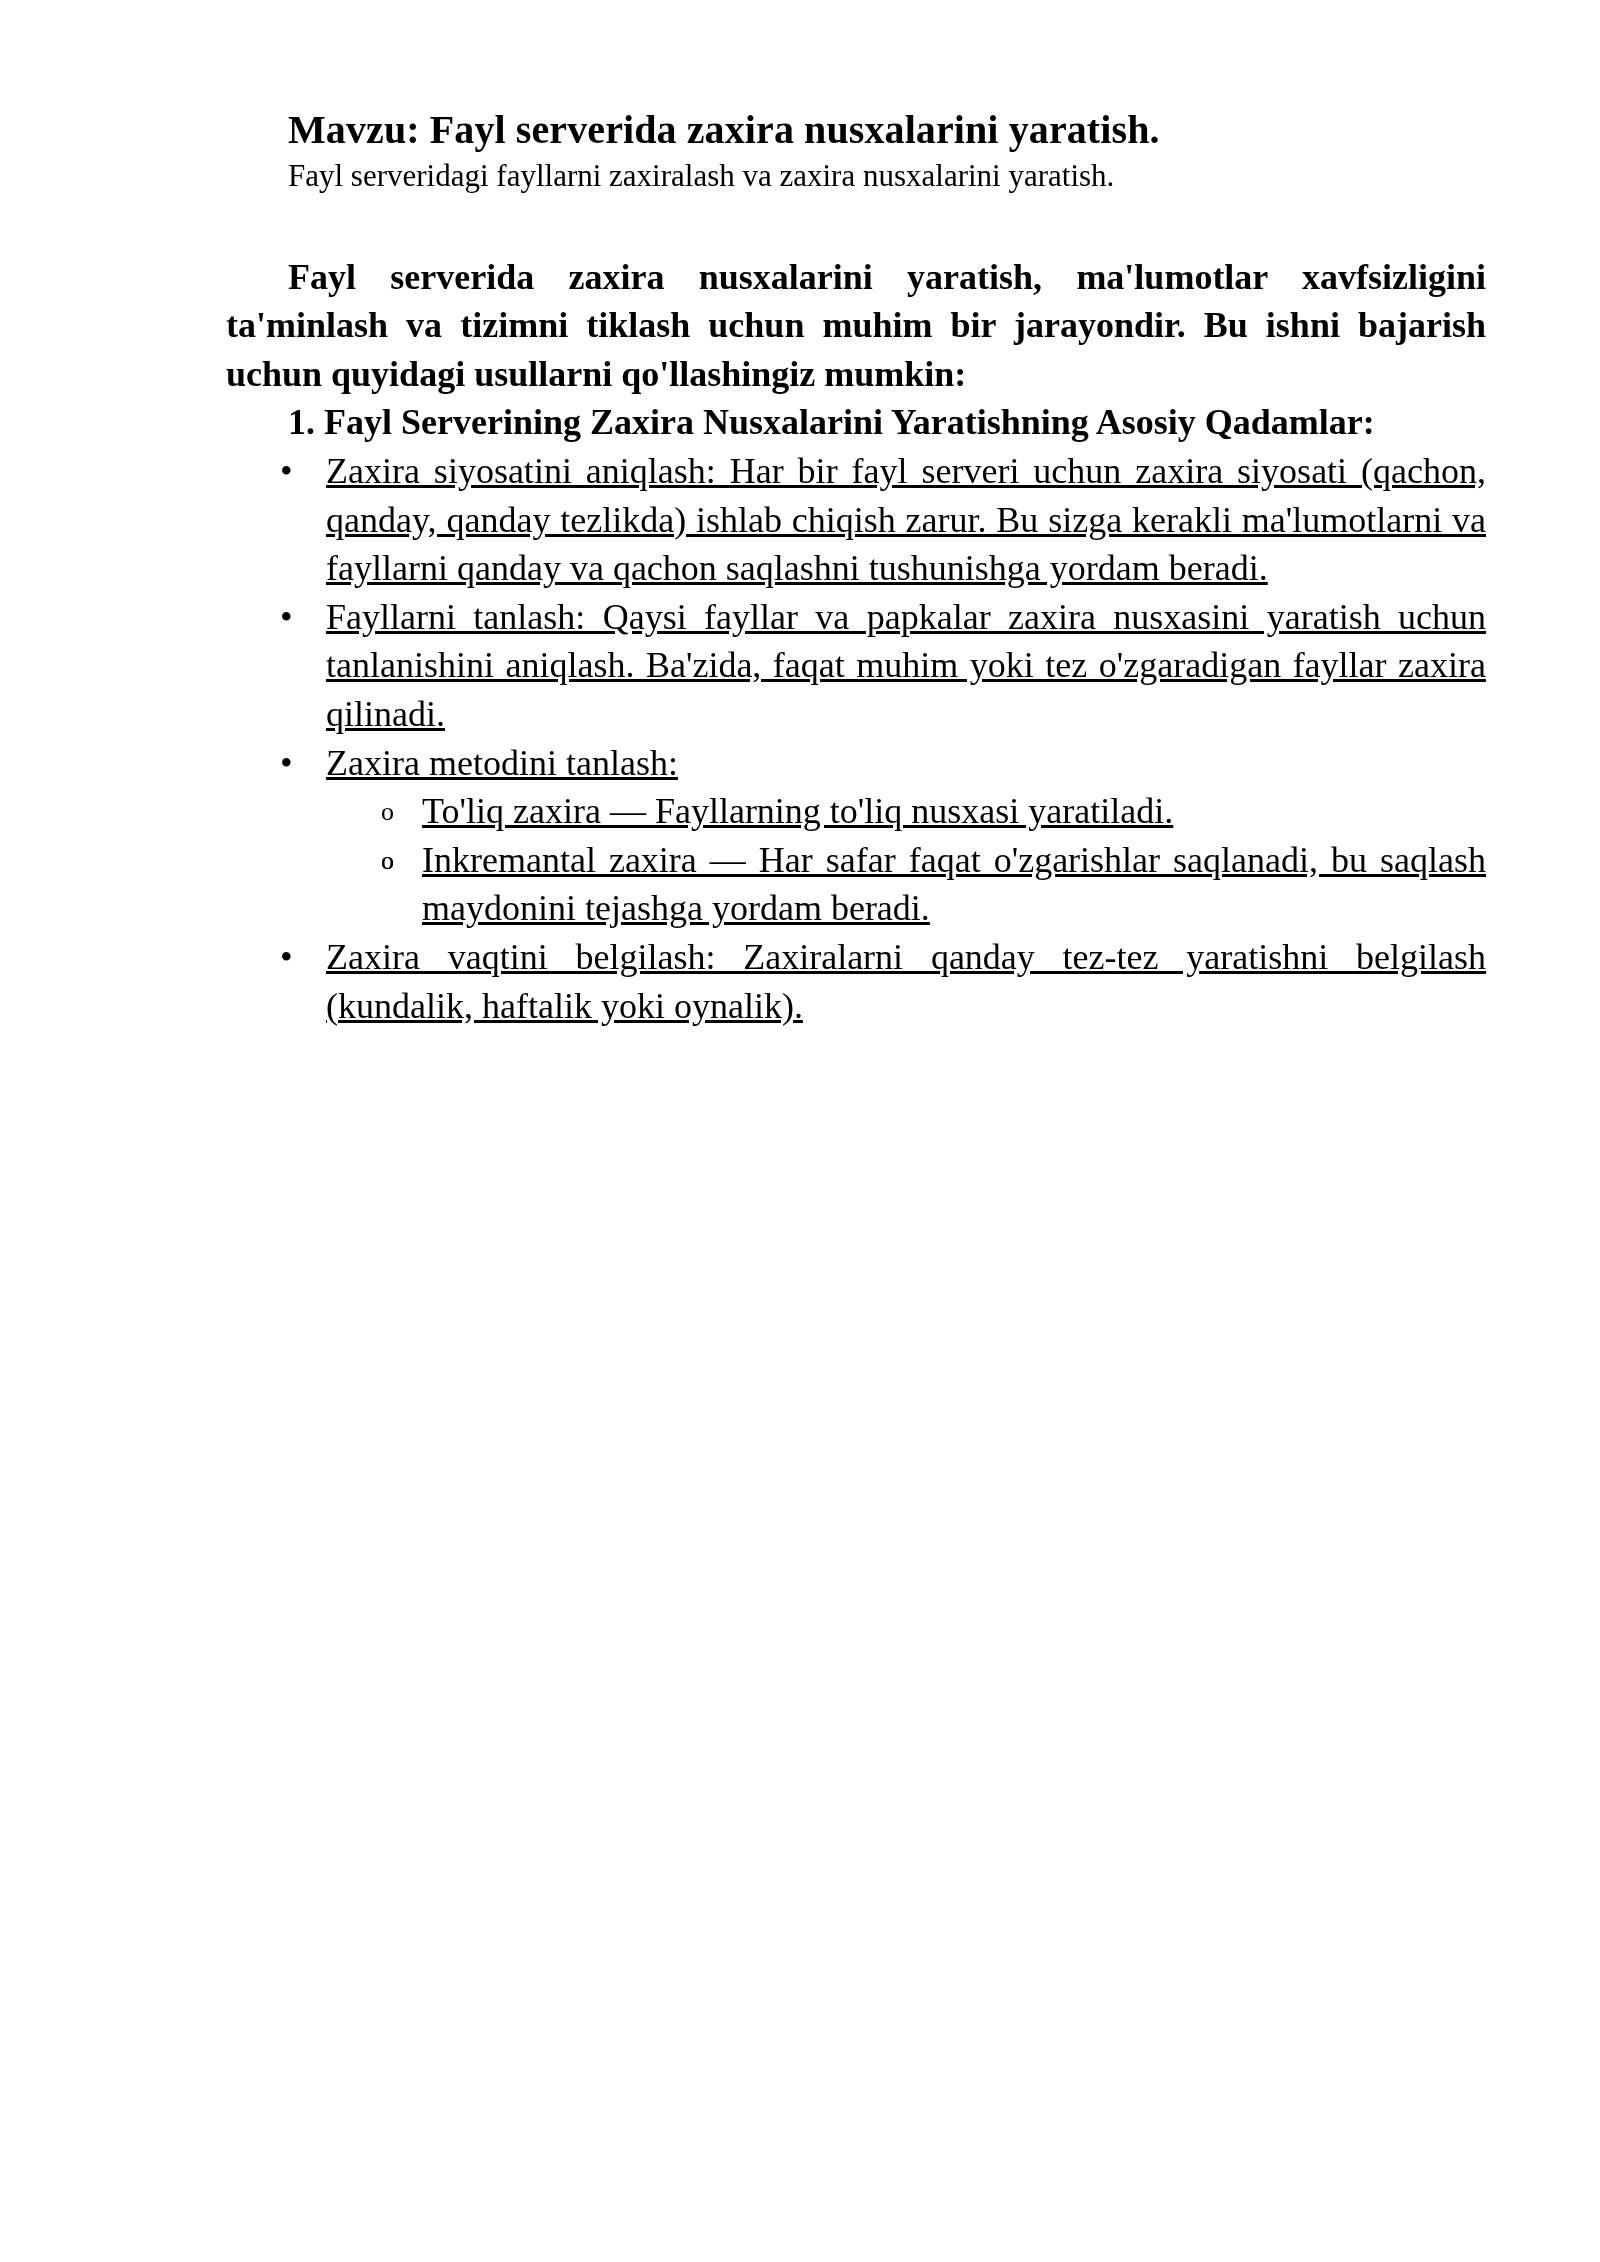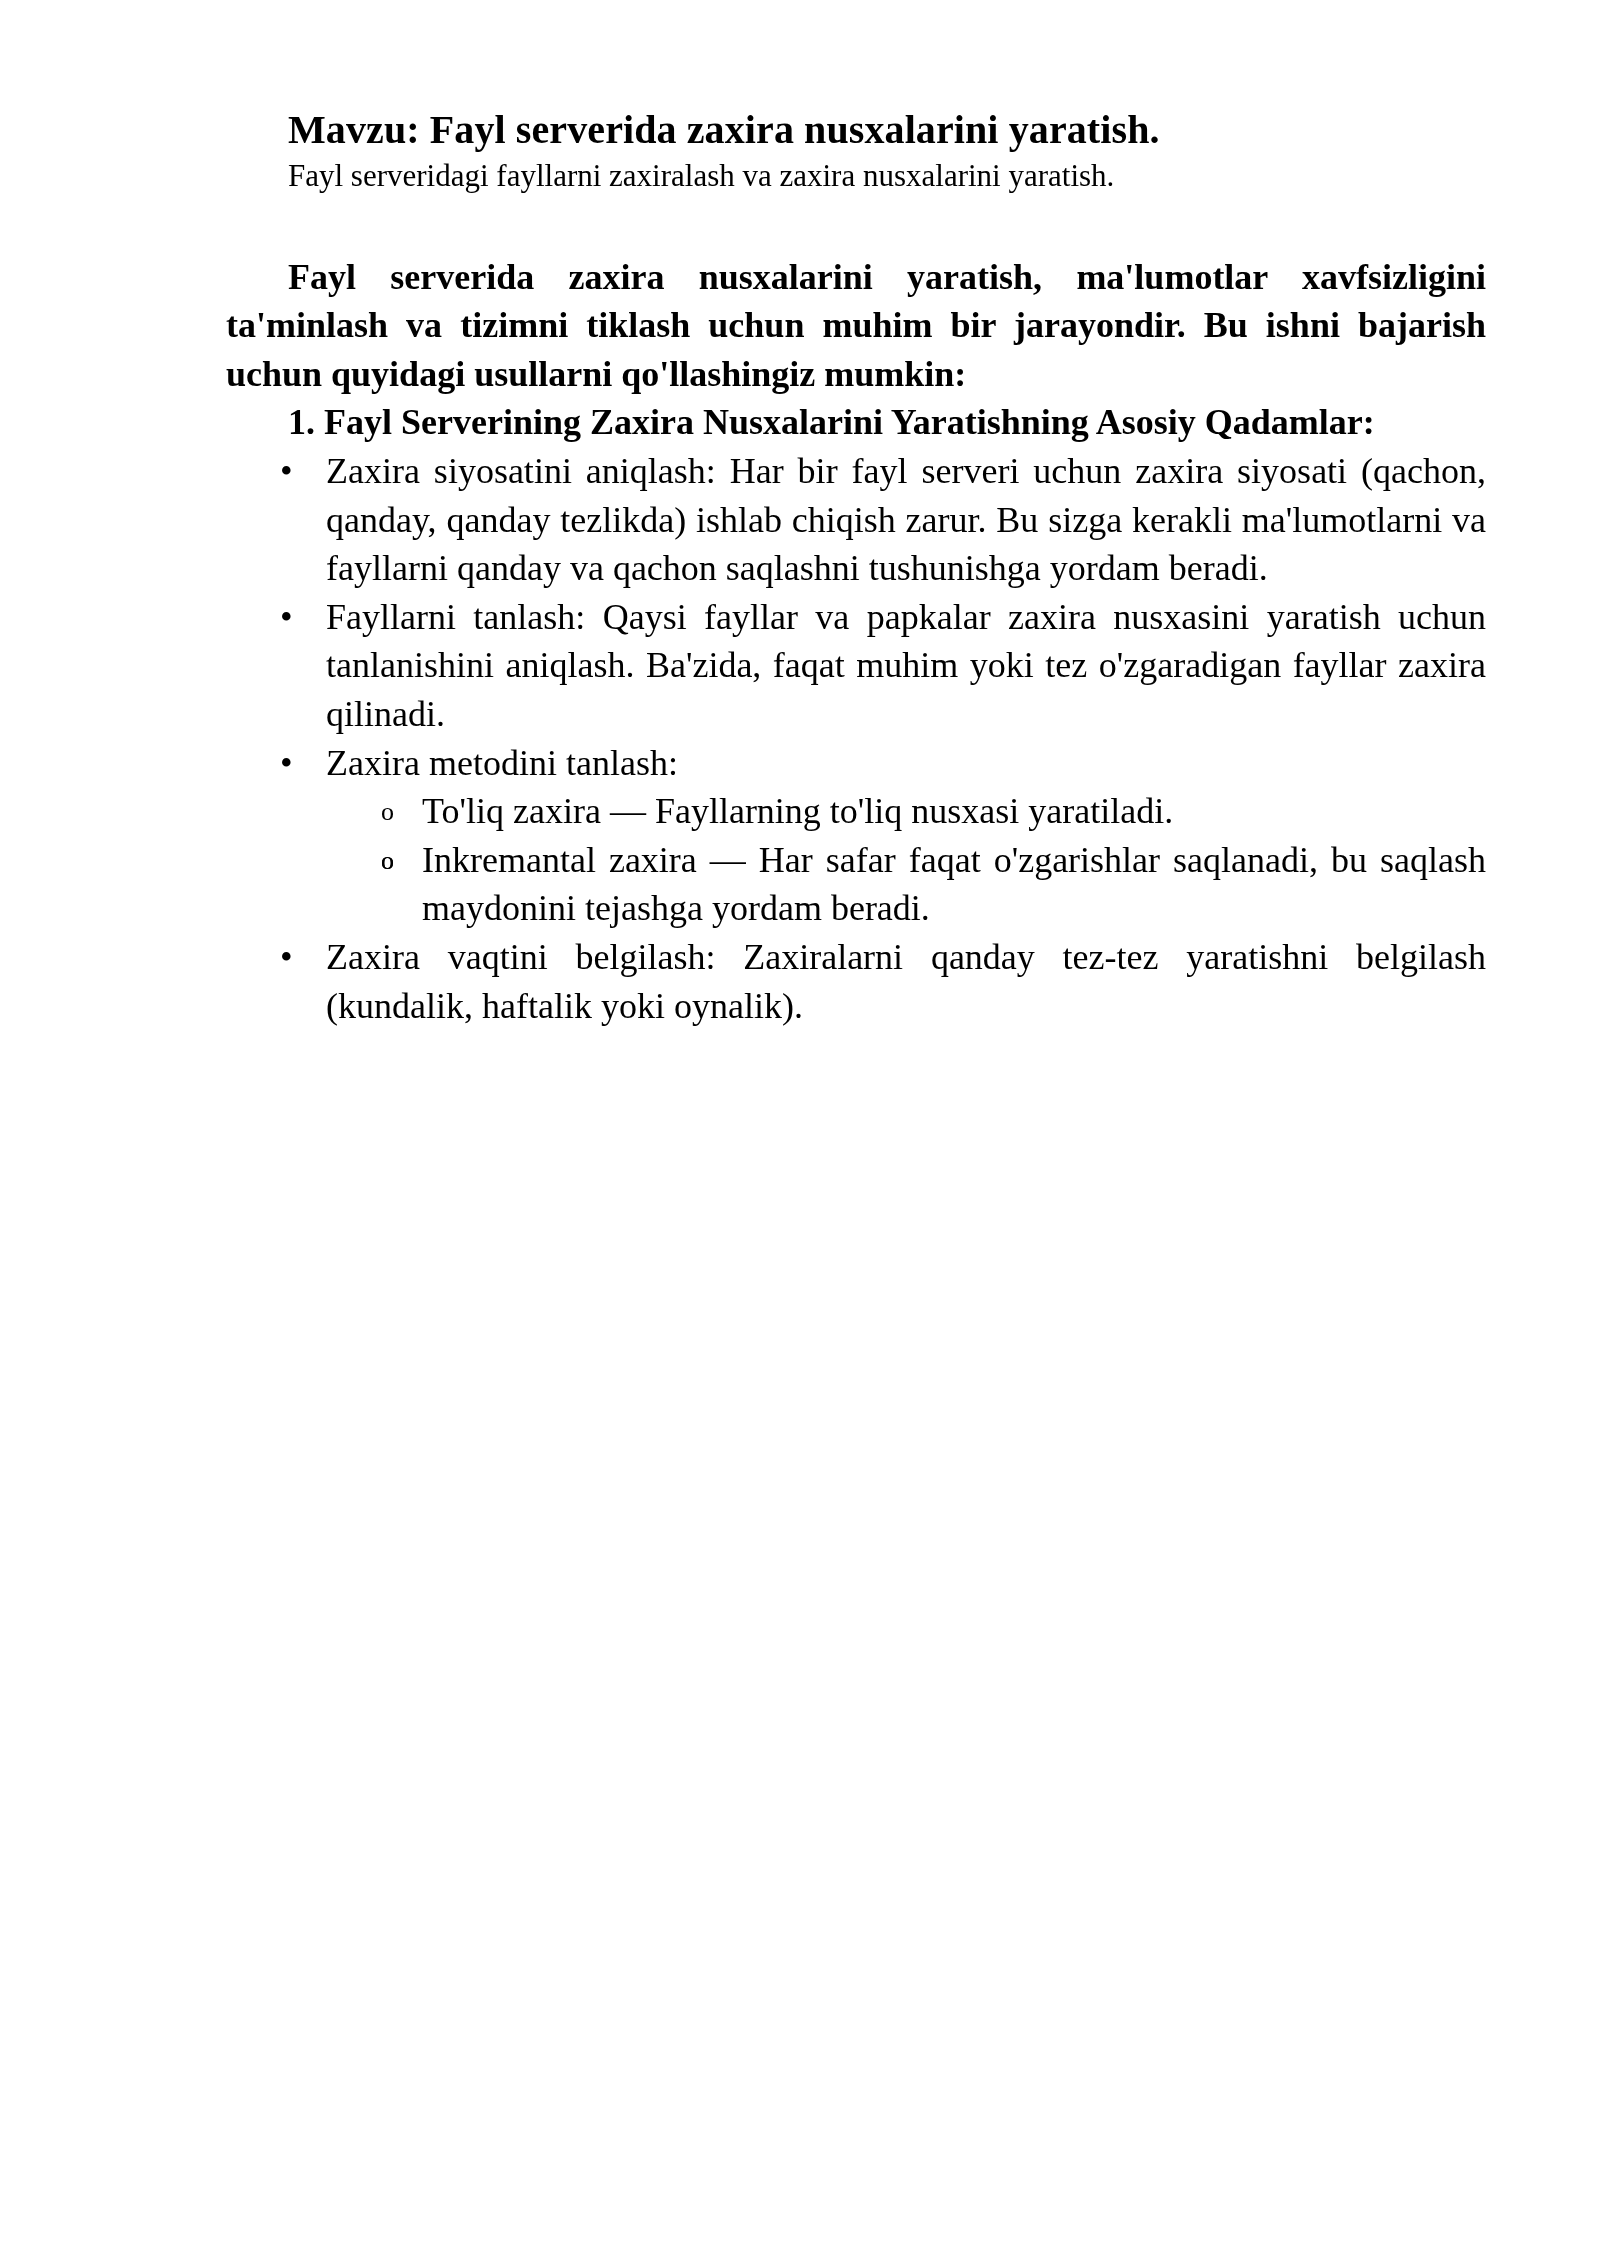--- a/index.html
+++ b/index.html
@@ -73,20 +73,21 @@
     position: absolute;
     left: 54px;
     top: 0;
     font-size: 36px;
     line-height: 1.35;
     width: 20px;
   }
   ul.level1 > li > .txt {
     display: block;
     text-align: justify;
+    text-decoration: underline;
   }
   
   ul.level2 {
     list-style: none;
     margin: 0;
     padding: 0;
   }
   ul.level2 > li {
     position: relative;
     padding-left: 196px;
@@ -99,20 +100,21 @@
     position: absolute;
     left: 155px;
     top: 6px;
     font-size: 26px;
     line-height: 1.45;
     width: 22px;
   }
   ul.level2 > li > .txt {
     display: block;
     text-align: justify;
+    text-decoration: underline;
   }
   
   .txt, .para, .lead, .heading { text-justify: inter-word; }
 </style>
 </head>
 <body>
 
 <div class="page">
   <div class="content">
 

